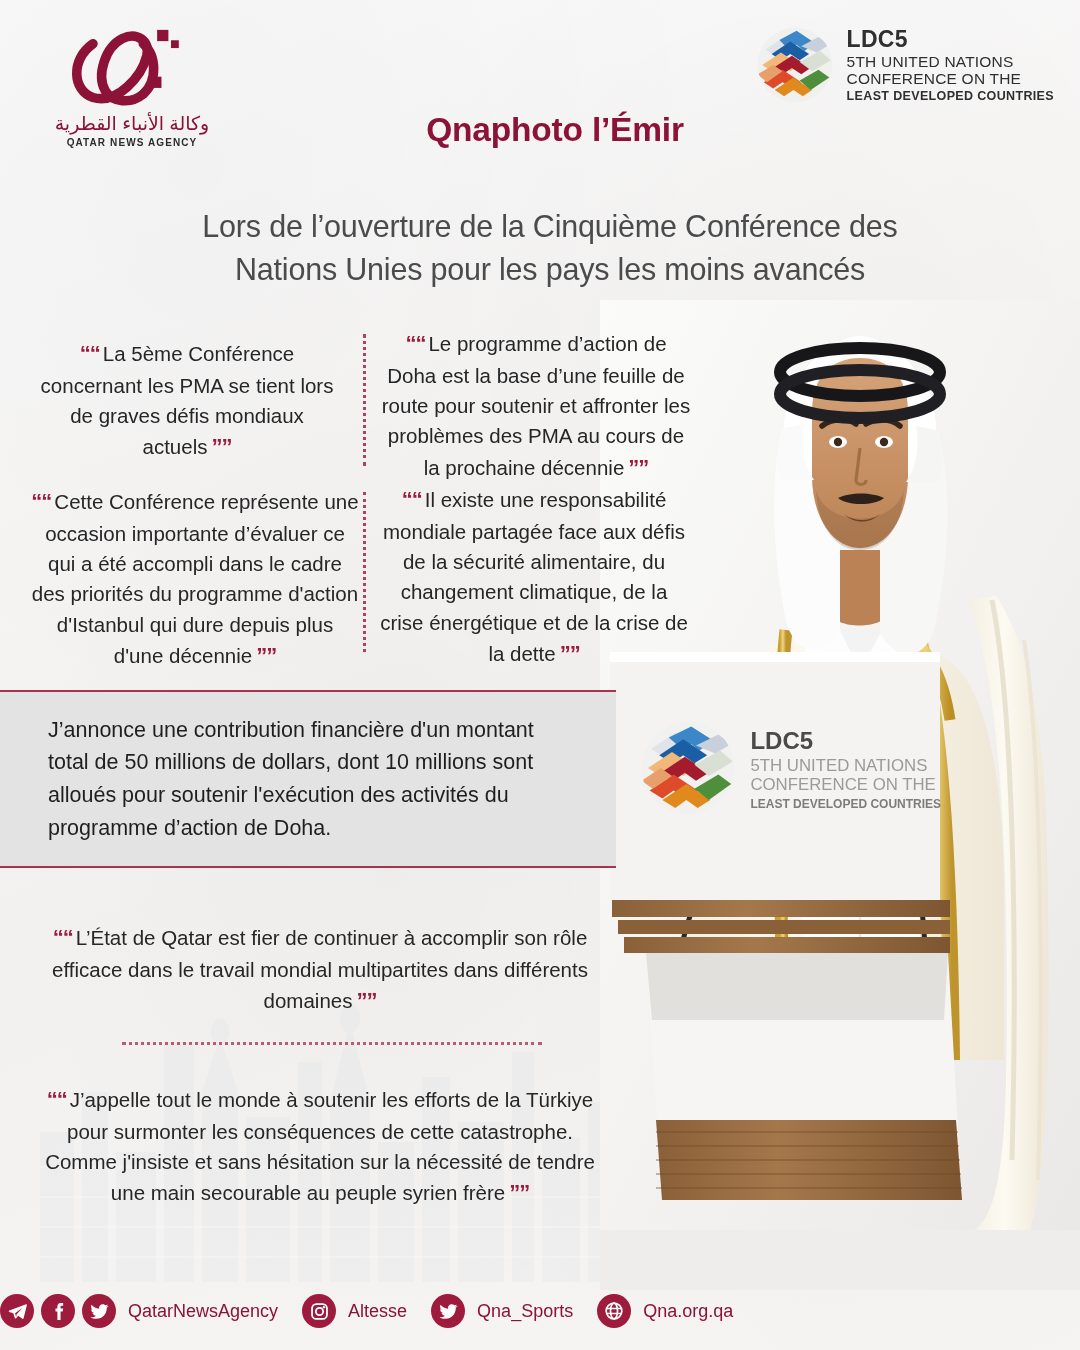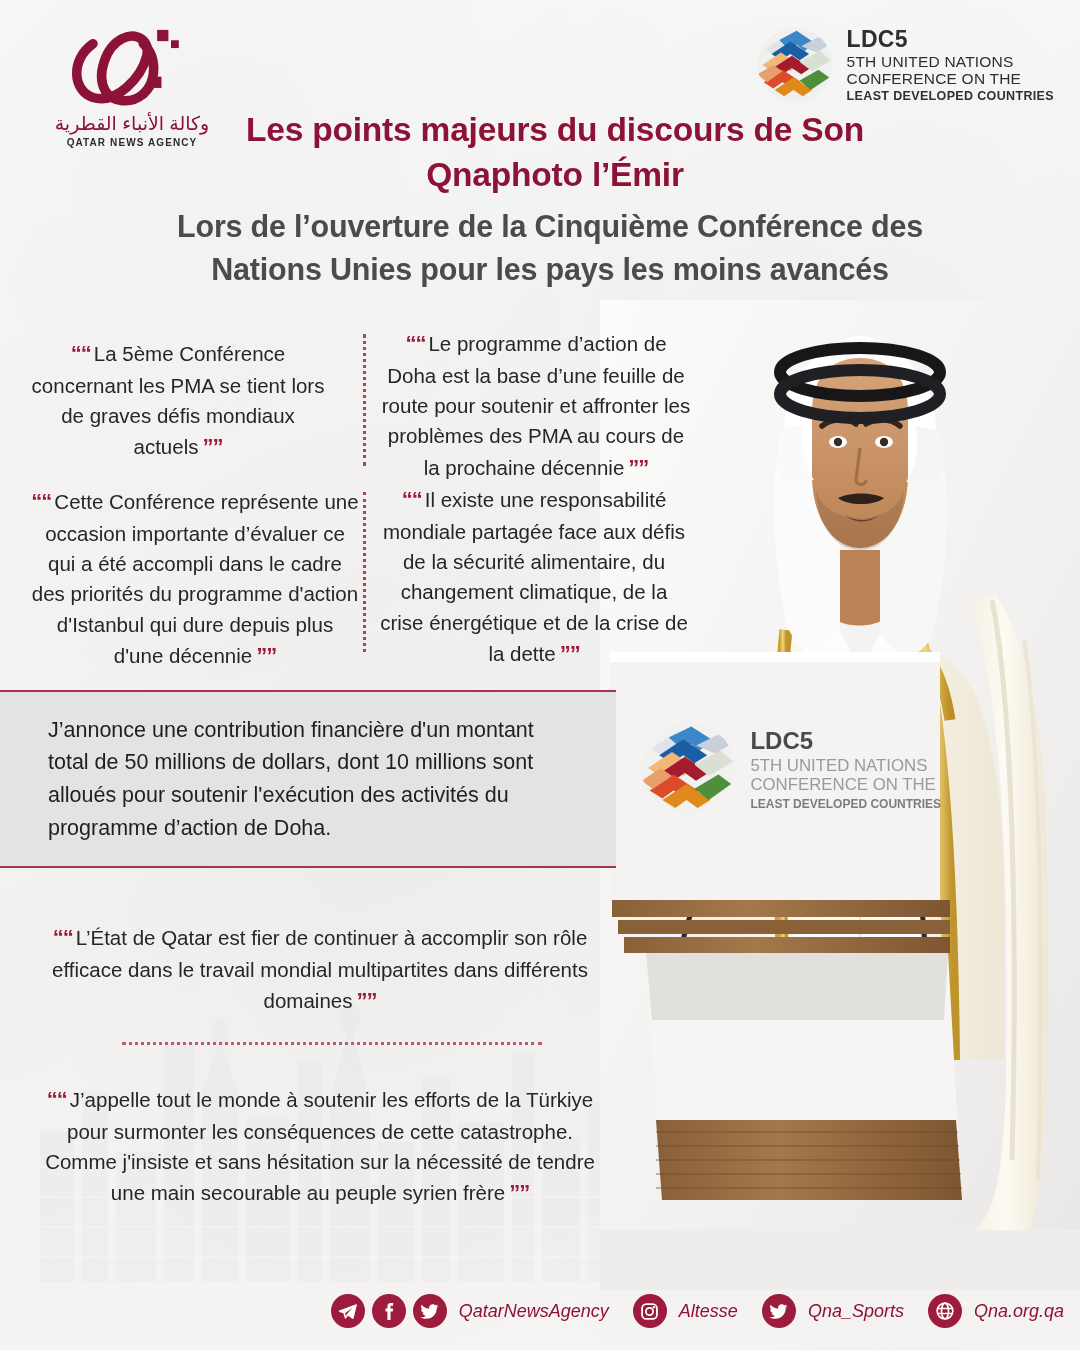--- a/index.html
+++ b/index.html
@@ -99,21 +99,21 @@
     letter-spacing: -0.2px;
   }
   .title-sub {
     position: absolute;
     left: 80px;
     top: 205px;
     width: 940px;
     text-align: center;
     color: #4b4b4b;
     font-size: 30.5px;
-    font-weight: bold;
+    font-weight: normal;
     line-height: 1.42;
     letter-spacing: -0.2px;
   }
 
   
   .quote {
     position: absolute;
     text-align: center;
     color: #262626;
     font-size: 20.5px;
@@ -121,21 +121,21 @@
   }
   .qm {
     color: #9d1b3c;
     font-weight: bold;
     font-size: 22px;
     letter-spacing: -1px;
   }
   .qm-open { margin-right: 3px; }
   .qm-close { margin-left: 4px; }
 
-  .q1 { left: 28px;  top: 338px; width: 300px; }
+  .q1 { left: 37px;  top: 338px; width: 300px; }
   .q2 { left: 380px; top: 328px; width: 312px; }
   .q3 { left: 30px;  top: 486px; width: 330px; }
   .q4 { left: 378px; top: 484px; width: 312px; }
   .q5 { left: 40px;  top: 922px; width: 560px; }
   .q6 { left: 40px;  top: 1084px; width: 560px; }
 
   
   .vdiv {
     position: absolute;
     left: 363px;
@@ -187,24 +187,23 @@
   }
   .photo svg { display: block; }
 
   
   .footer {
     position: absolute;
     left: 0;
     bottom: 22px;
     width: 1080px;
     display: flex;
-    justify-content: flex-end;
+    justify-content: flex-start;
     align-items: center;
     gap: 0px;
-    font-style: italic;
   }
   .social-group {
     display: flex;
     align-items: center;
     gap: 7px;
     margin-right: 24px;
   }
   .social-group:last-child { margin-right: 16px; }
   .circ {
     width: 34px;
@@ -296,21 +295,20 @@
     </svg>
     <div class="ldc5-txt">
       <div class="l1">LDC5</div>
       <div class="l2">5TH UNITED NATIONS</div>
       <div class="l3">CONFERENCE ON THE</div>
       <div class="l4">LEAST DEVELOPED COUNTRIES</div>
     </div>
   </div>
 
   <div class="title-main">
-    <div>Les points majeurs du discours de Son</div>
     <div>Qnaphoto l’Émir</div>
   </div>
   <div class="title-sub">
     <div>Lors de l’ouverture de la Cinquième Conférence des</div>
     <div>Nations Unies pour les pays les moins avancés</div>
   </div>
 
   <div class="photo">
     <svg width="480" height="990" viewBox="0 0 480 990">
       <defs>

